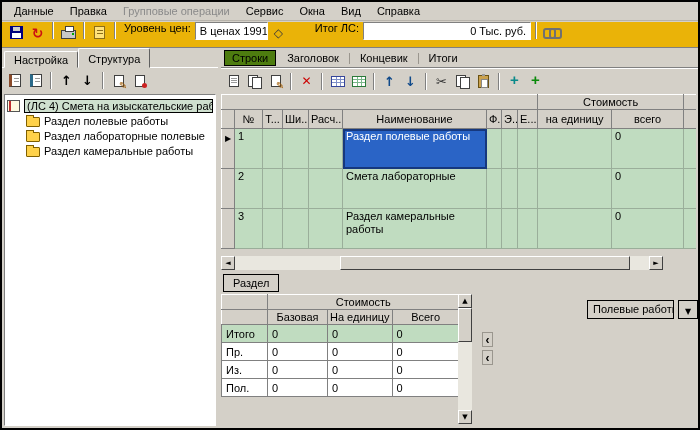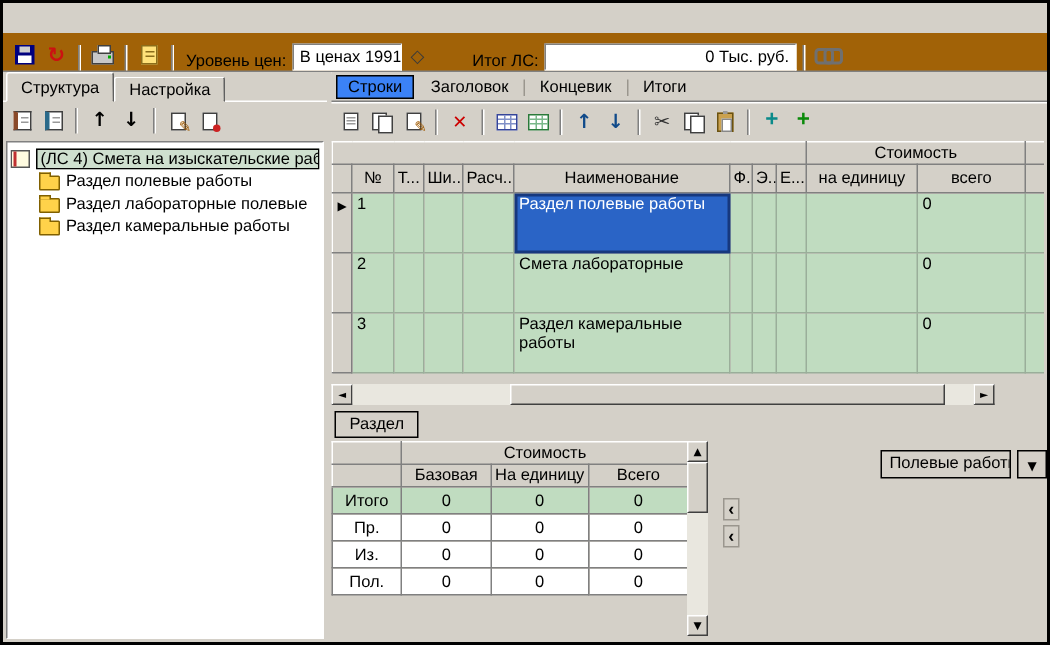--- a/index.html
+++ b/index.html
@@ -8,21 +8,21 @@
   button{font:inherit;background:transparent;border:none;cursor:default}
 
   #window{position:relative;width:700px;height:430px;background:#d4d0c8;border:2px solid #000;overflow:hidden}
 
   
   .menubar{position:absolute;left:0;top:0;right:0;height:19px;display:flex;align-items:center;padding-left:4px;background:#d4d0c8;border-bottom:1px solid #b6b2aa}
   .menu-item{padding:2px 8px;white-space:nowrap}
   .menu-item.disabled{color:#8a8a8a}
 
   
-  .toolbar{position:absolute;left:0;top:20px;right:0;height:26px;display:flex;align-items:flex-end;padding:0 4px;background:#a16207;border-bottom:1px solid #808080;box-shadow:0 1px 0 #ffffff}
+  .toolbar{position:absolute;left:0;top:20px;right:0;height:26px;display:flex;align-items:flex-start;padding:0 4px;background:#eab308;border-bottom:1px solid #808080;box-shadow:0 1px 0 #ffffff}
   .tbtn{width:21px;height:21px;display:flex;align-items:center;justify-content:center}
   .tsep{width:2px;height:17px;border-left:1px solid #808080;border-right:1px solid #fff;margin:0 4px}
   .tlabel{margin:0 4px;white-space:nowrap}
   .field{height:18px;background:#fff;border:1px solid;border-color:#808080 #fff #fff #808080;display:flex;align-items:center;padding:0 4px;overflow:hidden;white-space:nowrap}
   .field.combo{width:73px}
   .field.total{width:168px;justify-content:flex-end}
   .gap22{width:22px}
 
   
   .ic{display:inline-block;position:relative}
@@ -91,21 +91,21 @@
   .rtoolbar{position:absolute;left:2px;top:21px;height:24px;display:flex;align-items:center}
 
   .tree{position:absolute;left:2px;top:46px;right:2px;bottom:2px;background:#fff;border:1px solid;border-color:#808080 #fff #fff #808080;padding:3px 2px;overflow:hidden}
   .tree-item{display:flex;align-items:center;gap:4px;height:15px;white-space:nowrap;overflow:hidden}
   .tree-item.child{padding-left:19px}
   .troot-box{border:1px solid #000;background:#cfe0cf;padding:0 2px;height:14px;line-height:13px;flex:1;overflow:hidden;white-space:nowrap}
 
   
   .rtabs{position:absolute;left:3px;top:1px;height:18px;display:flex;align-items:center}
   .rtab{padding:1px 7px;white-space:nowrap}
-  .rtab.current{border:1px solid #000;background:#3b82f6;margin-right:4px}
+  .rtab.current{border:1px solid #000;background:#4d7c0f;margin-right:4px}
   .rtab-sep{width:1px;height:11px;background:#9a968e;margin:0 3px}
   .rhr{position:absolute;left:0;right:0;top:19px;height:2px;border-top:1px solid #808080;border-bottom:1px solid #fff}
 
   
   .grid-wrap{position:absolute;left:0;top:46px;width:475px;height:160px;overflow:hidden}
   table.grid{border-collapse:collapse;table-layout:fixed;width:502px}
   .grid th{background:#d4d0c8;border:1px solid;border-color:#fff #808080 #808080 #fff;font-weight:normal;height:15px;padding:0 2px;overflow:hidden;white-space:nowrap;text-align:center}
   .grid tr.gh2 th{height:19px}
   .grid td{background:#c0dcc0;border:1px solid #9aae9a;vertical-align:top;padding:1px 3px;overflow:hidden;line-height:13px}
   .grid tr.data td{height:40px}
@@ -117,39 +117,48 @@
   .sbtn{width:14px;height:14px;background:#d4d0c8;border:1px solid;border-color:#fff #404040 #404040 #fff;display:flex;align-items:center;justify-content:center;flex:none;font-size:7px;font-family:"DejaVu Sans",sans-serif}
   .htrack{flex:1;background:#e9e7df;position:relative}
   .hthumb{position:absolute;left:105px;width:290px;top:0;bottom:0;background:#d4d0c8;border:1px solid;border-color:#fff #404040 #404040 #fff}
 
   .section-tab{position:absolute;left:2px;top:226px;border:1px solid #000;padding:2px 9px;background:#d4d0c8;white-space:nowrap}
 
   
   .totals-wrap{position:absolute;left:0;top:246px}
   table.totals{border-collapse:collapse;table-layout:fixed}
   .totals th{background:#d4d0c8;border:1px solid;border-color:#fff #808080 #808080 #fff;font-weight:normal;height:15px;padding:0 2px;overflow:hidden;white-space:nowrap;text-align:center}
-  .totals td{background:#fff;border:1px solid #808080;text-align:center;padding:1px 4px;height:18px;overflow:hidden;white-space:nowrap}
+  .totals td{background:#fff;border:1px solid #808080;text-align:left;padding:1px 4px;height:18px;overflow:hidden;white-space:nowrap}
   .totals tr.hl td{background:#c0dcc0}
 
   .vscroll{position:absolute;left:237px;top:246px;width:14px;height:130px;display:flex;flex-direction:column}
   .vtrack{flex:1;background:#e9e7df;position:relative}
   .vthumb{position:absolute;top:0;height:34px;left:0;right:0;background:#d4d0c8;border:1px solid;border-color:#fff #404040 #404040 #fff}
 
   .collapse{position:absolute;left:261px;top:284px;display:flex;flex-direction:column;gap:3px}
   .cbtn{width:11px;height:15px;background:#d4d0c8;border:1px solid #9a968e;display:flex;align-items:center;justify-content:center}
 
   .stype-label{position:absolute;left:282px;top:252px;border:1px solid #000;padding:2px 6px;background:#d4d0c8;white-space:nowrap}
   .stype-combo{position:absolute;left:366px;top:252px;width:87px;height:19px;border:1px solid #000;padding:2px 5px;background:#d4d0c8;overflow:hidden;white-space:nowrap}
   .stype-btn{position:absolute;left:457px;top:252px;width:20px;height:19px;border:1px solid #000;background:#d4d0c8;display:flex;align-items:center;justify-content:center}
 </style>
 </head>
 <body>
 
 <div id="window">
 
+  <div class="menubar">
+    <span class="menu-item">Данные</span>
+    <span class="menu-item">Правка</span>
+    <span class="menu-item disabled">Групповые операции</span>
+    <span class="menu-item">Сервис</span>
+    <span class="menu-item">Окна</span>
+    <span class="menu-item">Вид</span>
+    <span class="menu-item">Справка</span>
+  </div>
 
   <div class="toolbar">
     <button class="tbtn">
         <span class="ic ic-floppy"></span>
       </button>
     <button class="tbtn">
         <span class="ic ic-refresh"></span>
       </button>
     <span class="tsep"></span>
     <button class="tbtn">
@@ -174,22 +183,22 @@
       </div>
     <span class="tsep"></span>
     <button class="tbtn">
         <span class="ic ic-link"></span>
       </button>
   </div>
 
   <div class="panel left">
     <div class="ltabline"></div>
     <div class="ltabs">
+      <span class="ltab">Настройка</span>
       <span class="ltab active">Структура</span>
-      <span class="ltab">Настройка</span>
     </div>
     <div class="ltoolbar">
       <button class="tbtn">
           <span class="ic ic-book"></span>
         </button>
       <button class="tbtn">
           <span class="ic ic-book b2"></span>
         </button>
       <span class="tsep"></span>
       <button class="tbtn">

